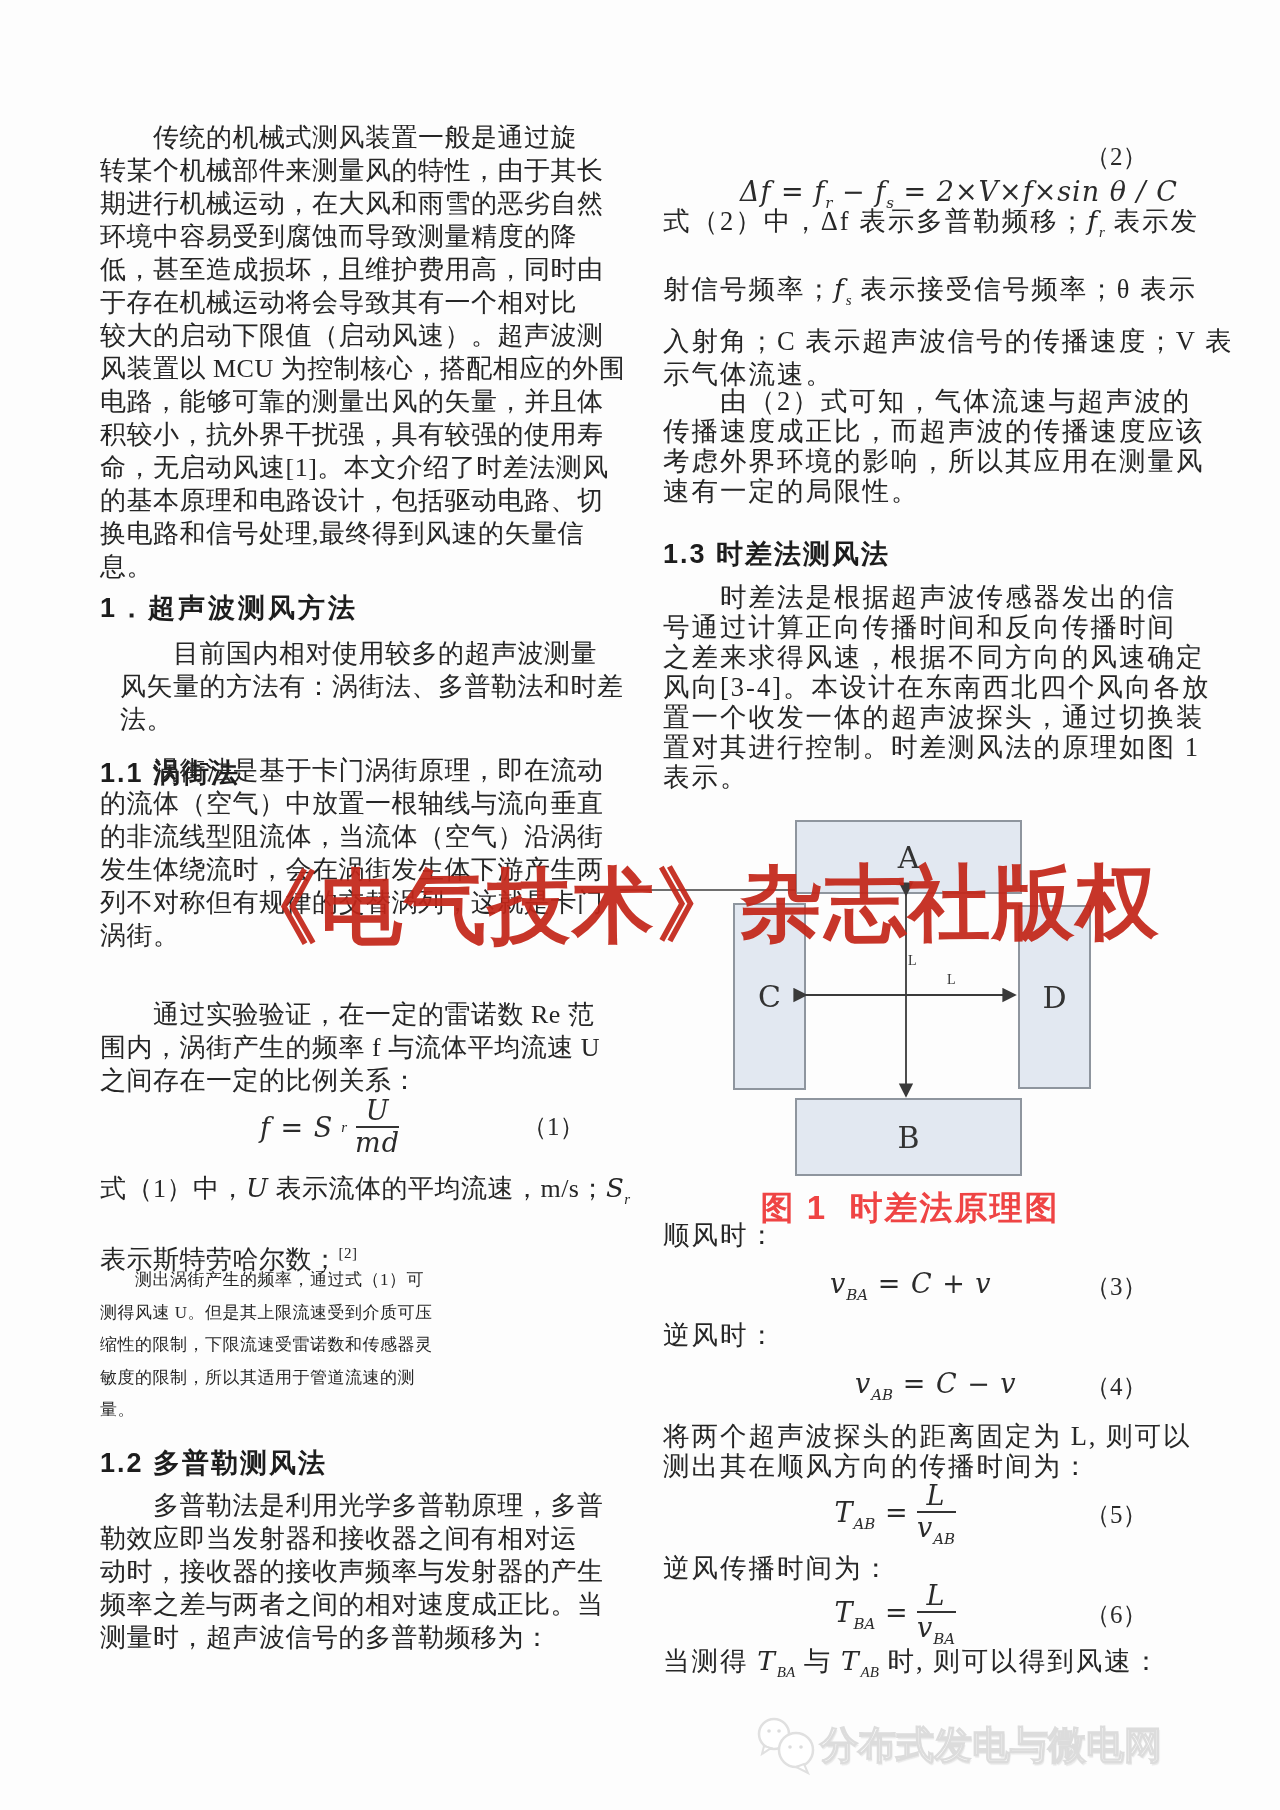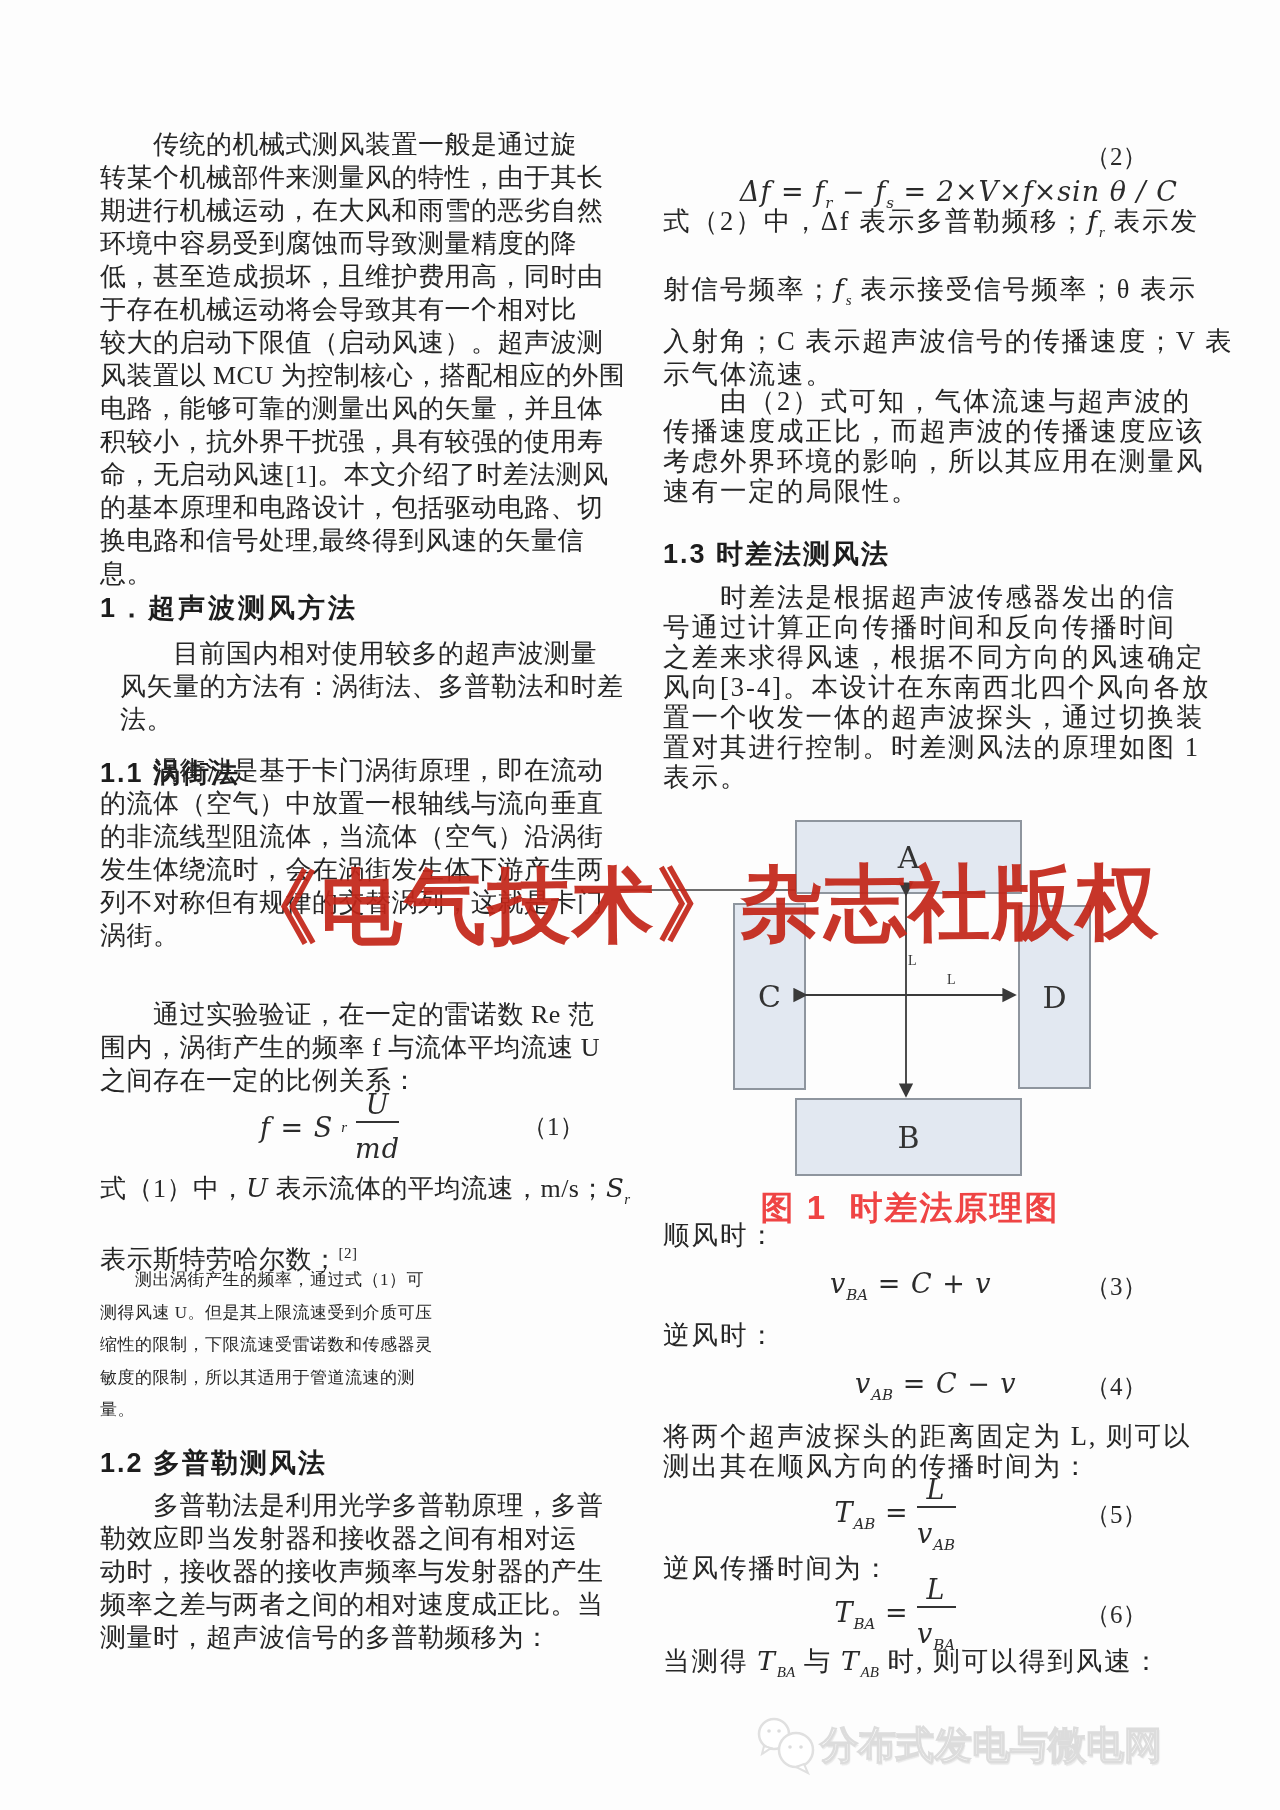--- a/index.html
+++ b/index.html
@@ -11,21 +11,21 @@
   .right-body{font-size:26.5px;line-height:30px;letter-spacing:2px;}
   .h{font-family:"Liberation Sans","DejaVu Sans",sans-serif;font-weight:bold;color:#1d1d1d;}
   .h1size{font-size:27px;}
   .eq{font-family:"DejaVu Serif","Liberation Serif",serif;font-style:italic;
       font-size:27px;letter-spacing:1px;color:#2b2b2b;}
   .eqnum{font-size:25px;color:#2b2b2b;}
   .sb{font-size:15px;font-style:italic;vertical-align:-7px;letter-spacing:0;}
   .it{font-style:italic;font-family:"DejaVu Serif",serif;}
   .frac{display:inline-flex;flex-direction:column;align-items:center;vertical-align:middle;line-height:1.05;}
   .frac .ftop{border-bottom:2px solid #333;padding:0 10px 1px 10px;}
-  .frac .fbot{padding-top:12px;text-align:right;}
+  .frac .fbot{padding-top:1px;text-align:right;}
   .eqrow{position:absolute;display:flex;justify-content:center;align-items:center;gap:8px;}
   .fbox{position:absolute;background:#e2e8f1;border:2px solid #8e959e;
         display:flex;align-items:center;justify-content:center;
         font-size:30px;color:#333;font-family:"DejaVu Serif",serif;}
   .figline{position:absolute;background:#6f6f6f;}
   .dimlabel{position:absolute;font-size:14px;color:#333;}
   .watermark{position:absolute;left:236px;top:851px;z-index:60;
              font-size:82px;font-weight:bold;letter-spacing:2px;white-space:pre;
              color:rgba(195,38,25,0.93);transform:rotate(-0.4deg);
              font-family:"Liberation Serif","DejaVu Serif",serif;}
@@ -36,21 +36,21 @@
   .caption{position:absolute;left:710px;top:1186px;width:400px;text-align:center;
            font-family:"Liberation Sans","DejaVu Sans",sans-serif;font-weight:bold;
            font-size:33px;color:#ef4444;letter-spacing:2px;white-space:pre;}
   svg{display:block;}
 </style>
 </head>
 <body>
 
 <div class="page">
 
-  <div class="t left-body" style="left:100px;top:121px;margin-top:7px;">　　传统的机械式测风装置一般是通过旋
+  <div class="t left-body" style="left:100px;top:121px;">　　传统的机械式测风装置一般是通过旋
 转某个机械部件来测量风的特性，由于其长
 期进行机械运动，在大风和雨雪的恶劣自然
 环境中容易受到腐蚀而导致测量精度的降
 低，甚至造成损坏，且维护费用高，同时由
 于存在机械运动将会导致其有一个相对比
 较大的启动下限值（启动风速）。超声波测
 风装置以 MCU 为控制核心，搭配相应的外围
 电路，能够可靠的测量出风的矢量，并且体
 积较小，抗外界干扰强，具有较强的使用寿
 命，无启动风速[1]。本文介绍了时差法测风

